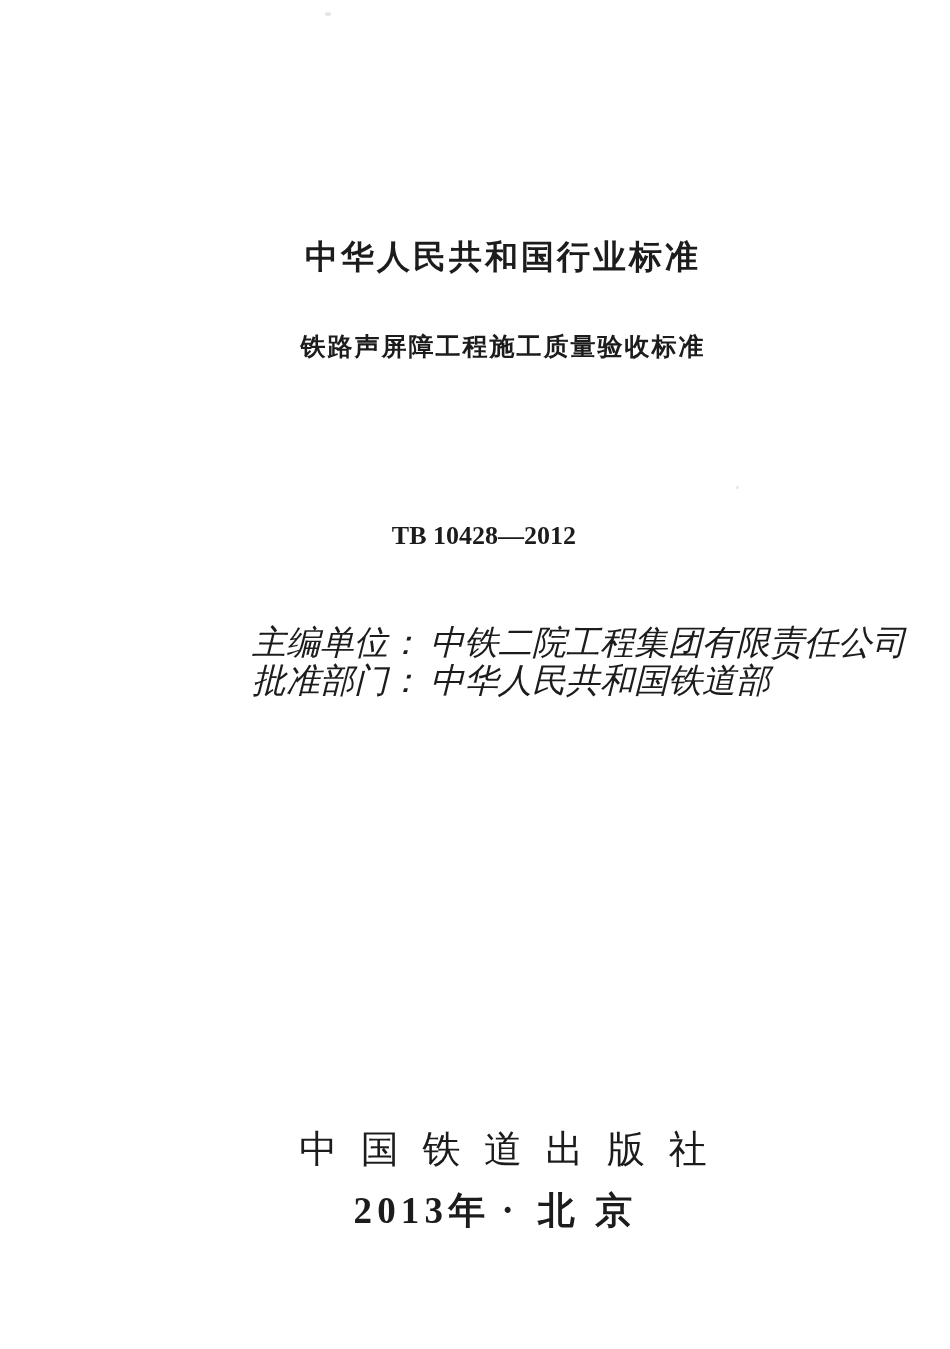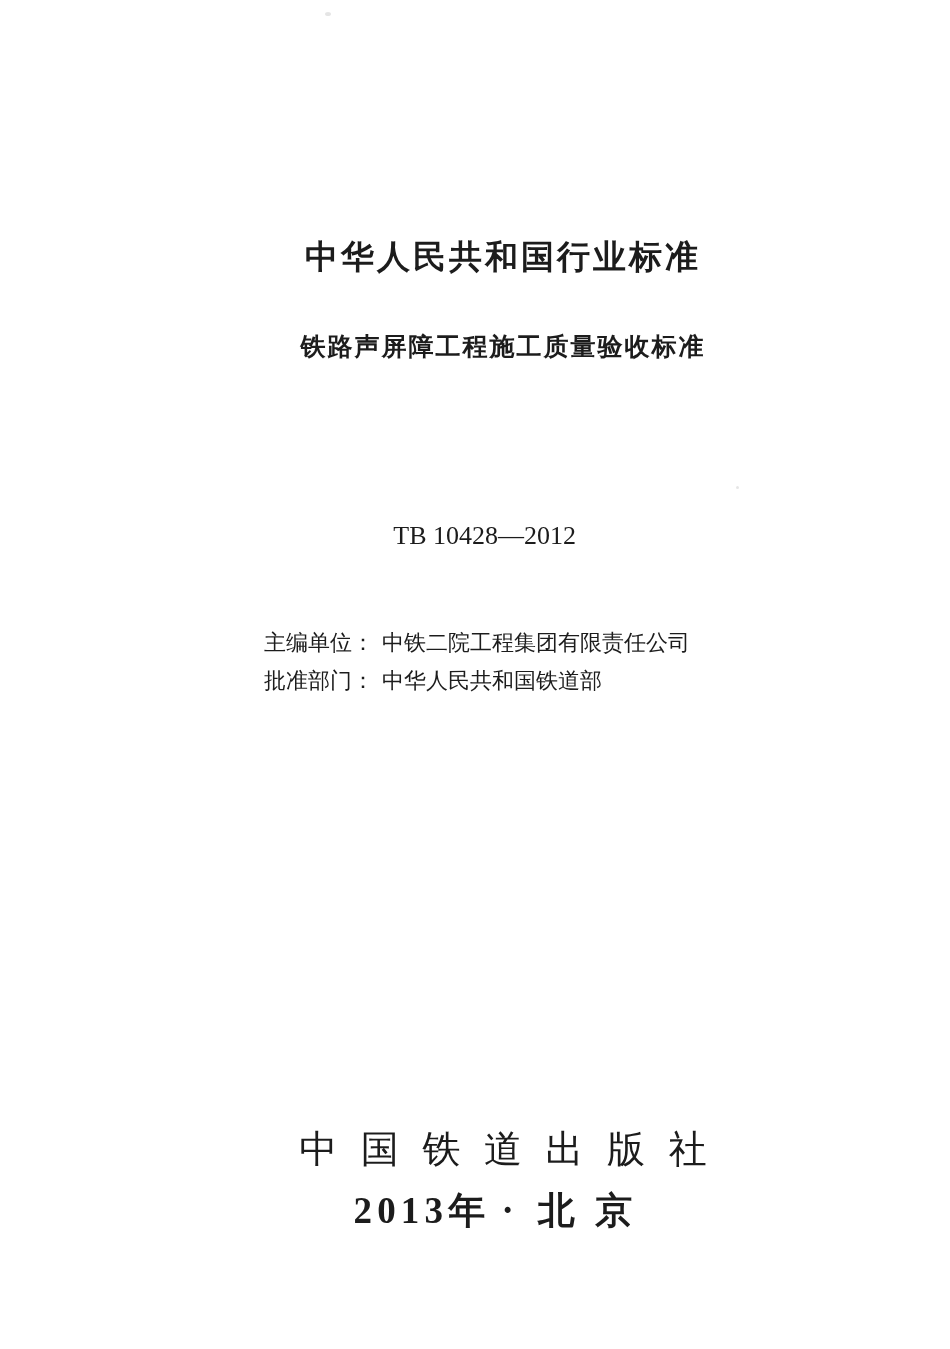--- a/index.html
+++ b/index.html
@@ -52,31 +52,32 @@
     font-weight: bold;
     line-height: 38px;
     letter-spacing: 0px;
   }
   .std-block {
     position: absolute;
     top: 518px;
     right: 374px;
     text-align: right;
     font-size: 26px;
-    font-weight: normal;
+    font-weight: bold;
     line-height: 36px;
     white-space: nowrap;
   }
   .info-block {
     position: absolute;
     top: 624px;
-    left: 264px;
-    font-size: 22px;
+    left: 252px;
+    font-size: 34px;
     line-height: 38px;
     white-space: nowrap;
+    font-style: italic;
   }
   .info-row .value {
     margin-left: 8px;
   }
   .publisher {
     top: 1118px;
     font-size: 38px;
     letter-spacing: 0.62em;
     padding-left: calc(24px + 0.62em); 
     line-height: 1;

